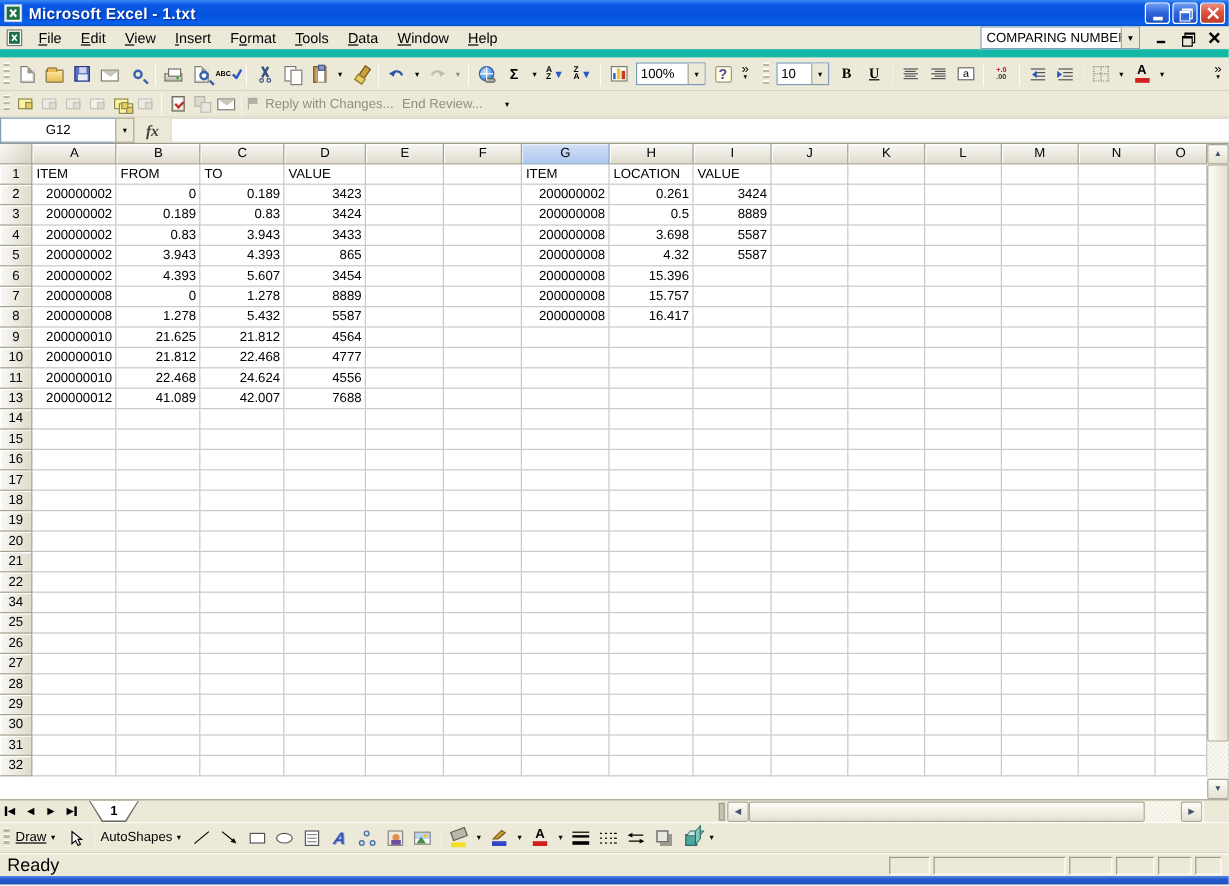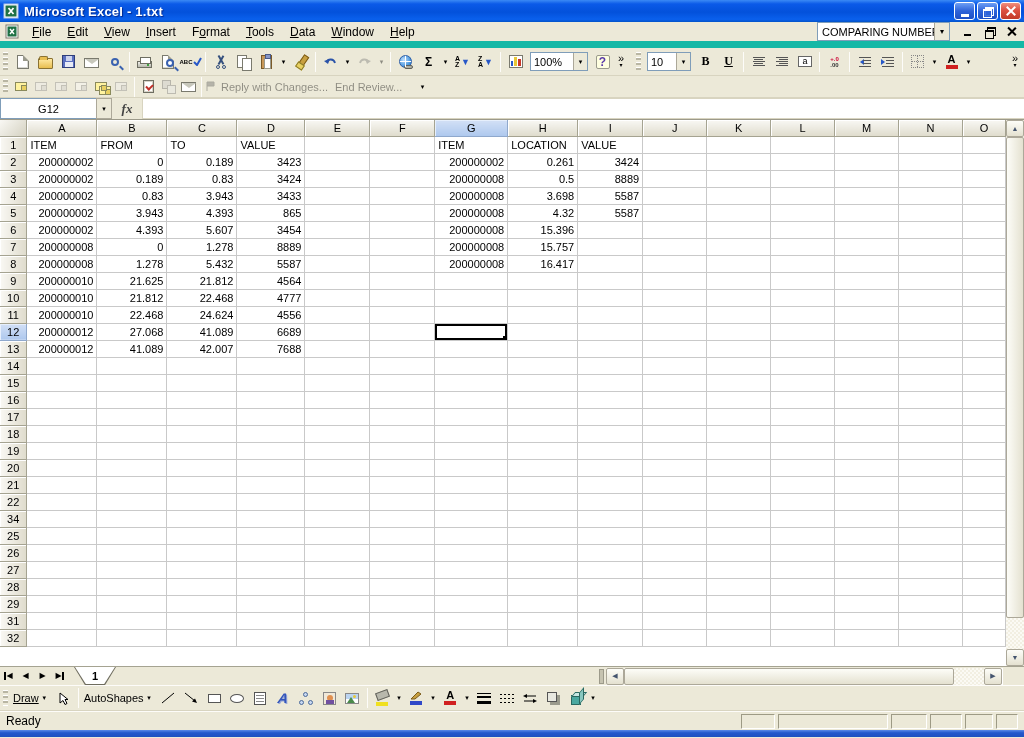--- a/index.html
+++ b/index.html
@@ -194,21 +194,21 @@
   .i-linestyle { width:14px; height:11px; display:flex; flex-direction:column; justify-content:space-between; }
   .i-linestyle i { background:#000; } .i-linestyle i:nth-child(1){height:1px;} .i-linestyle i:nth-child(2){height:2px;} .i-linestyle i:nth-child(3){height:3px;}
   .i-dash { width:14px; height:9px; display:flex; flex-direction:column; justify-content:space-between; }
   .i-dash i { height:1px; background:repeating-linear-gradient(90deg,#000 0 2px,transparent 2px 4px); }
   .i-shadow { width:10px; height:10px; background:#E8E8E0; border:1px solid #555; box-shadow:3px 3px 0 #9A9A8C; margin:0 3px 3px 0; }
   .i-cube { width:10px; height:10px; background:#4AA8A0; border:1px solid #2A6860; margin:3px 0 0 0; position:relative; }
   .i-cube:before { content:""; position:absolute; left:-1px; top:-4px; width:10px; height:3px; background:#C8E8E4; border:1px solid #2A6860; transform:skew(-40deg); transform-origin:bottom left; }
   .i-cube:after { content:""; position:absolute; right:-4px; top:-2.5px; width:3px; height:10px; background:#88C8C0; border:1px solid #2A6860; transform:skew(0deg,-50deg); transform-origin:top left; }
 
   
-  .statusbar { height:19px; display:flex; align-items:center; background:#ECE9D8; border-top:1px solid #FDFCF9; padding:0 6px; font-size:12px; }
+  .statusbar { height:19px; display:flex; align-items:center; background:#ECE9D8; border-top:1px solid #FDFCF9; padding:0 6px; font-size:15px; }
   .status-panes { margin-left:auto; display:flex; gap:3px; }
   .pane { height:15px; border:1px solid; border-color:#9D9A85 #FFFFFF #FFFFFF #9D9A85; }
   .bottom-border { height:7px; background:linear-gradient(180deg,#5A8AE8,#2358CC 40%,#1E50C0); }
 
   svg { display:block; }
 </style>
 </head>
 <body>
 
 <div class="window">
@@ -736,38 +736,20 @@
               <td class=""></td>
               <td class=""></td>
               <td class=""></td>
               <td class=""></td>
               <td class=""></td>
               <td class=""></td>
               <td class=""></td>
               <td class=""></td>
             </tr>
             <tr>
-              <th class="rh sel">12</th>
-              <td class="num">200000012</td>
-              <td class="num">27.068</td>
-              <td class="num">41.089</td>
-              <td class="num">6689</td>
-              <td class=""></td>
-              <td class=""></td>
-              <td class=" active"></td>
-              <td class=""></td>
-              <td class=""></td>
-              <td class=""></td>
-              <td class=""></td>
-              <td class=""></td>
-              <td class=""></td>
-              <td class=""></td>
-              <td class=""></td>
-            </tr>
-            <tr>
               <th class="rh">13</th>
               <td class="num">200000012</td>
               <td class="num">41.089</td>
               <td class="num">42.007</td>
               <td class="num">7688</td>
               <td class=""></td>
               <td class=""></td>
               <td class=""></td>
               <td class=""></td>
               <td class=""></td>
@@ -1025,20 +1007,38 @@
               <td class=""></td>
               <td class=""></td>
               <td class=""></td>
               <td class=""></td>
               <td class=""></td>
               <td class=""></td>
               <td class=""></td>
             </tr>
             <tr>
               <th class="rh">29</th>
+              <td class=""></td>
+              <td class=""></td>
+              <td class=""></td>
+              <td class=""></td>
+              <td class=""></td>
+              <td class=""></td>
+              <td class=""></td>
+              <td class=""></td>
+              <td class=""></td>
+              <td class=""></td>
+              <td class=""></td>
+              <td class=""></td>
+              <td class=""></td>
+              <td class=""></td>
+              <td class=""></td>
+            </tr>
+            <tr>
+              <th class="rh">30</th>
               <td class=""></td>
               <td class=""></td>
               <td class=""></td>
               <td class=""></td>
               <td class=""></td>
               <td class=""></td>
               <td class=""></td>
               <td class=""></td>
               <td class=""></td>
               <td class=""></td>

